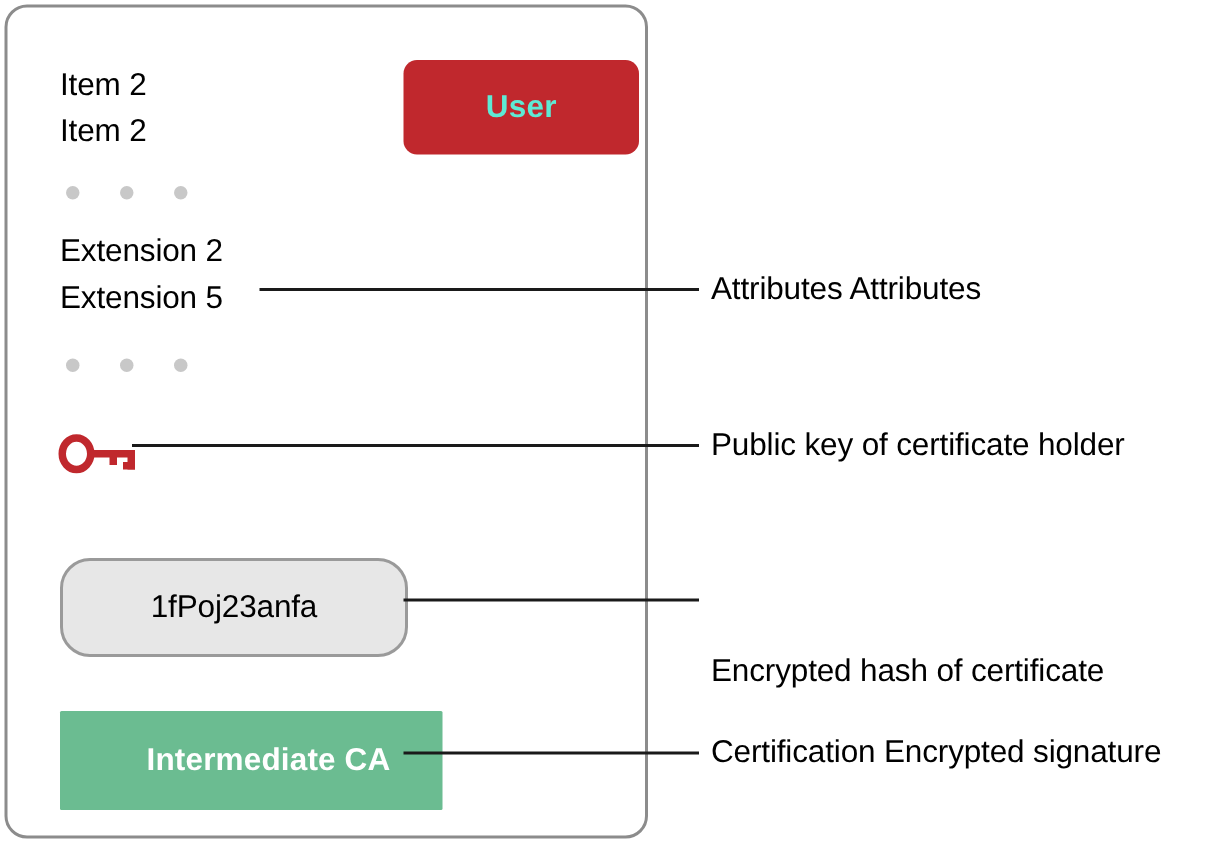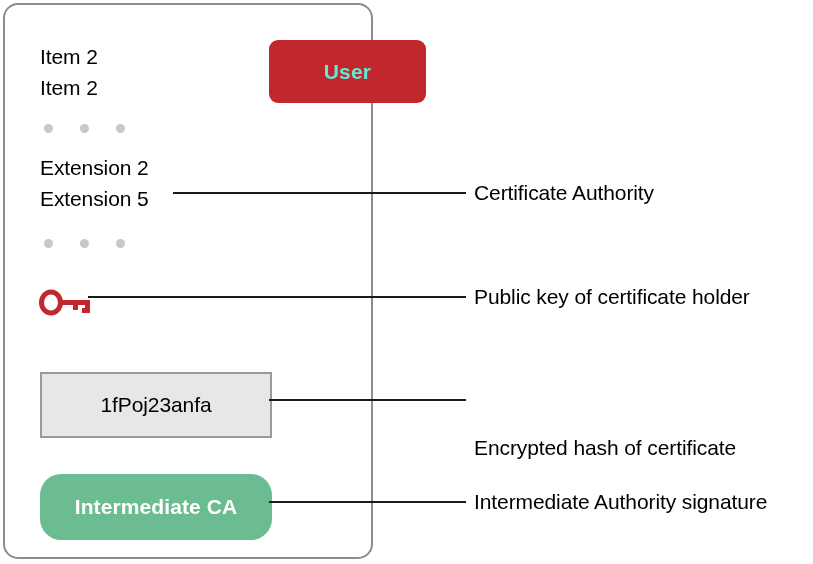--- a/index.html
+++ b/index.html
@@ -21,21 +21,21 @@
     left: 0; top: 0;
     width: 813px;
     height: 564px;
   }
 
   
   .cert-card {
     position: absolute;
     left: 3px;
     top: 3px;
-    width: 370px;
+    width: 429px;
     height: 556px;
     box-sizing: border-box;
     border: 2px solid #8c8c8c;
     border-radius: 15px;
     background: #ffffff;
   }
 
   
   .cert-text {
     position: absolute;
@@ -96,46 +96,47 @@
 
   
   .hash-box {
     position: absolute;
     left: 35px;
     top: 367px;
     width: 232px;
     height: 66px;
     box-sizing: border-box;
     border: 2px solid #9a9a9a;
-    border-radius: 0;
+    border-radius: 20px;
     background: #e7e7e7;
     color: #000000;
     font-size: 21px;
     display: flex;
     align-items: center;
     justify-content: center;
     letter-spacing: -0.1px;
   }
 
   
   .ca-box {
     position: absolute;
     left: 35px;
     top: 469px;
     width: 232px;
     height: 66px;
-    border-radius: 21px;
+    border-radius: 1px;
     background: #6bbc91;
     color: #ffffff;
     font-size: 21px;
     font-weight: bold;
     display: flex;
     align-items: center;
     justify-content: center;
     letter-spacing: 0.1px;
+    padding-left: 23px;
   }
 
   
   .leader {
     position: absolute;
     height: 0;
     border-top: 2px solid #1a1a1a;
   }
   #leader-attributes { left: 173px; top: 192px; width: 293px; }
   #leader-publickey  { left: 88px;  top: 296px; width: 378px; }
@@ -202,18 +203,18 @@
     <div class="hash-box">1fPoj23anfa</div>
 
     <div class="ca-box">Intermediate CA</div>
   </div>
 
   <div class="leader" id="leader-attributes"></div>
   <div class="leader" id="leader-publickey"></div>
   <div class="leader" id="leader-hash"></div>
   <div class="leader" id="leader-signature"></div>
 
-  <div class="annotation" id="label-attributes">Certificate Authority</div>
+  <div class="annotation" id="label-attributes">Attributes Attributes</div>
   <div class="annotation" id="label-publickey">Public key of certificate holder</div>
   <div class="annotation" id="label-hash">Encrypted hash of certificate</div>
-  <div class="annotation" id="label-signature">Intermediate Authority signature</div>
+  <div class="annotation" id="label-signature">Certification Encrypted signature</div>
 
 </div>
 
 </body></html>

